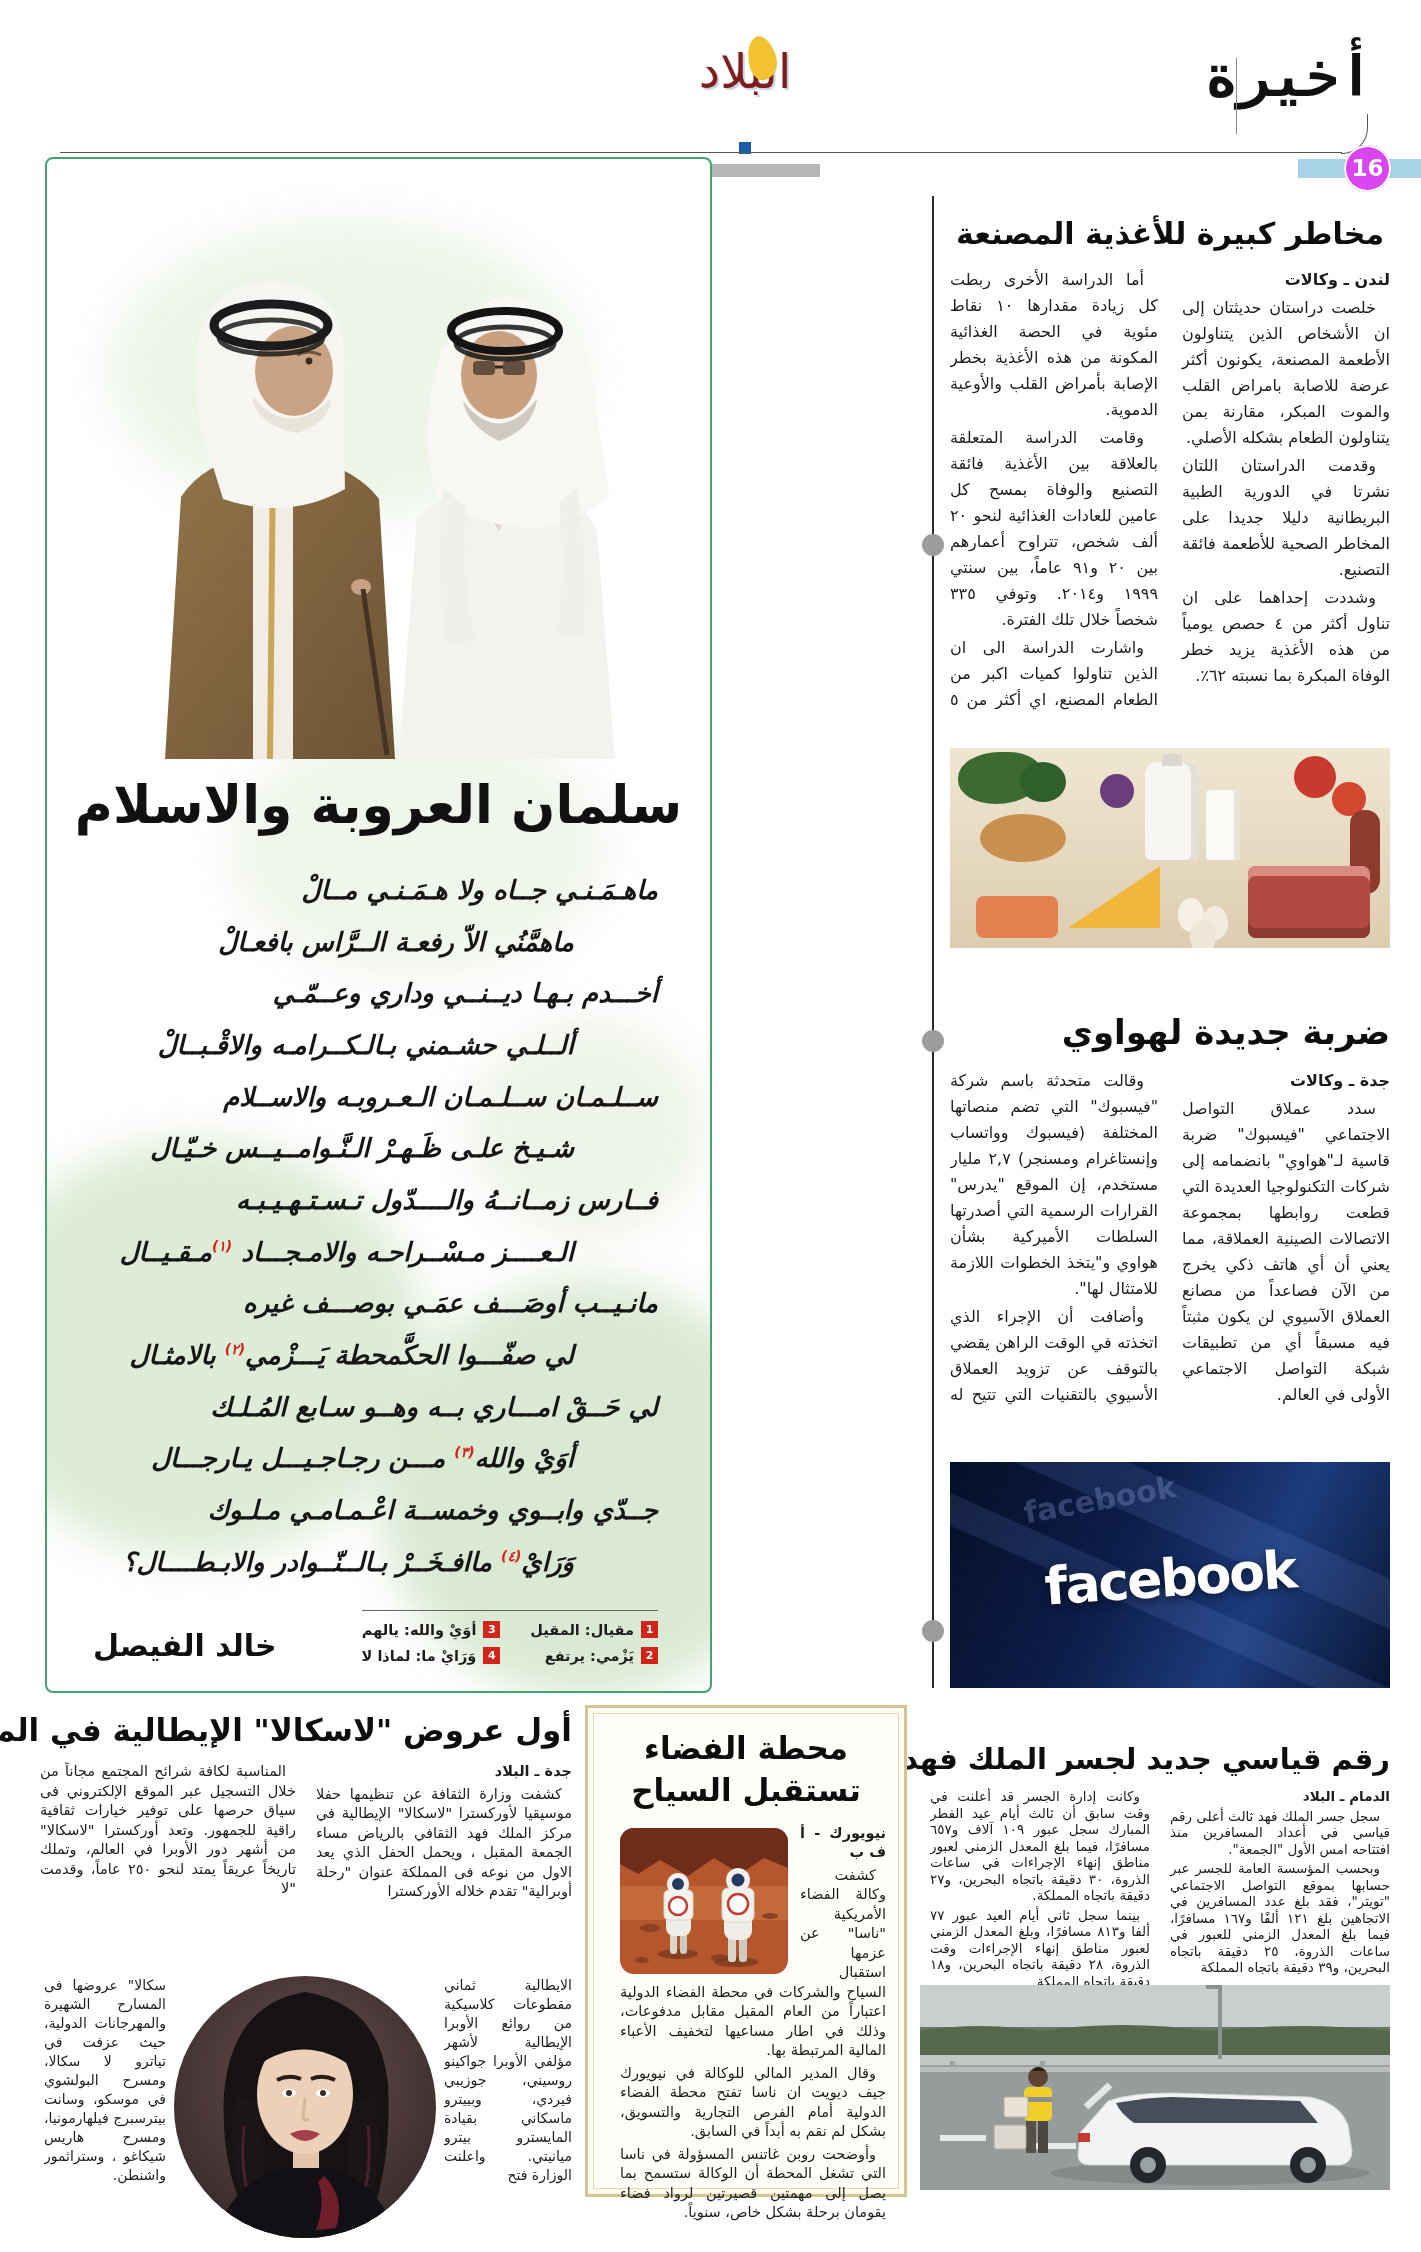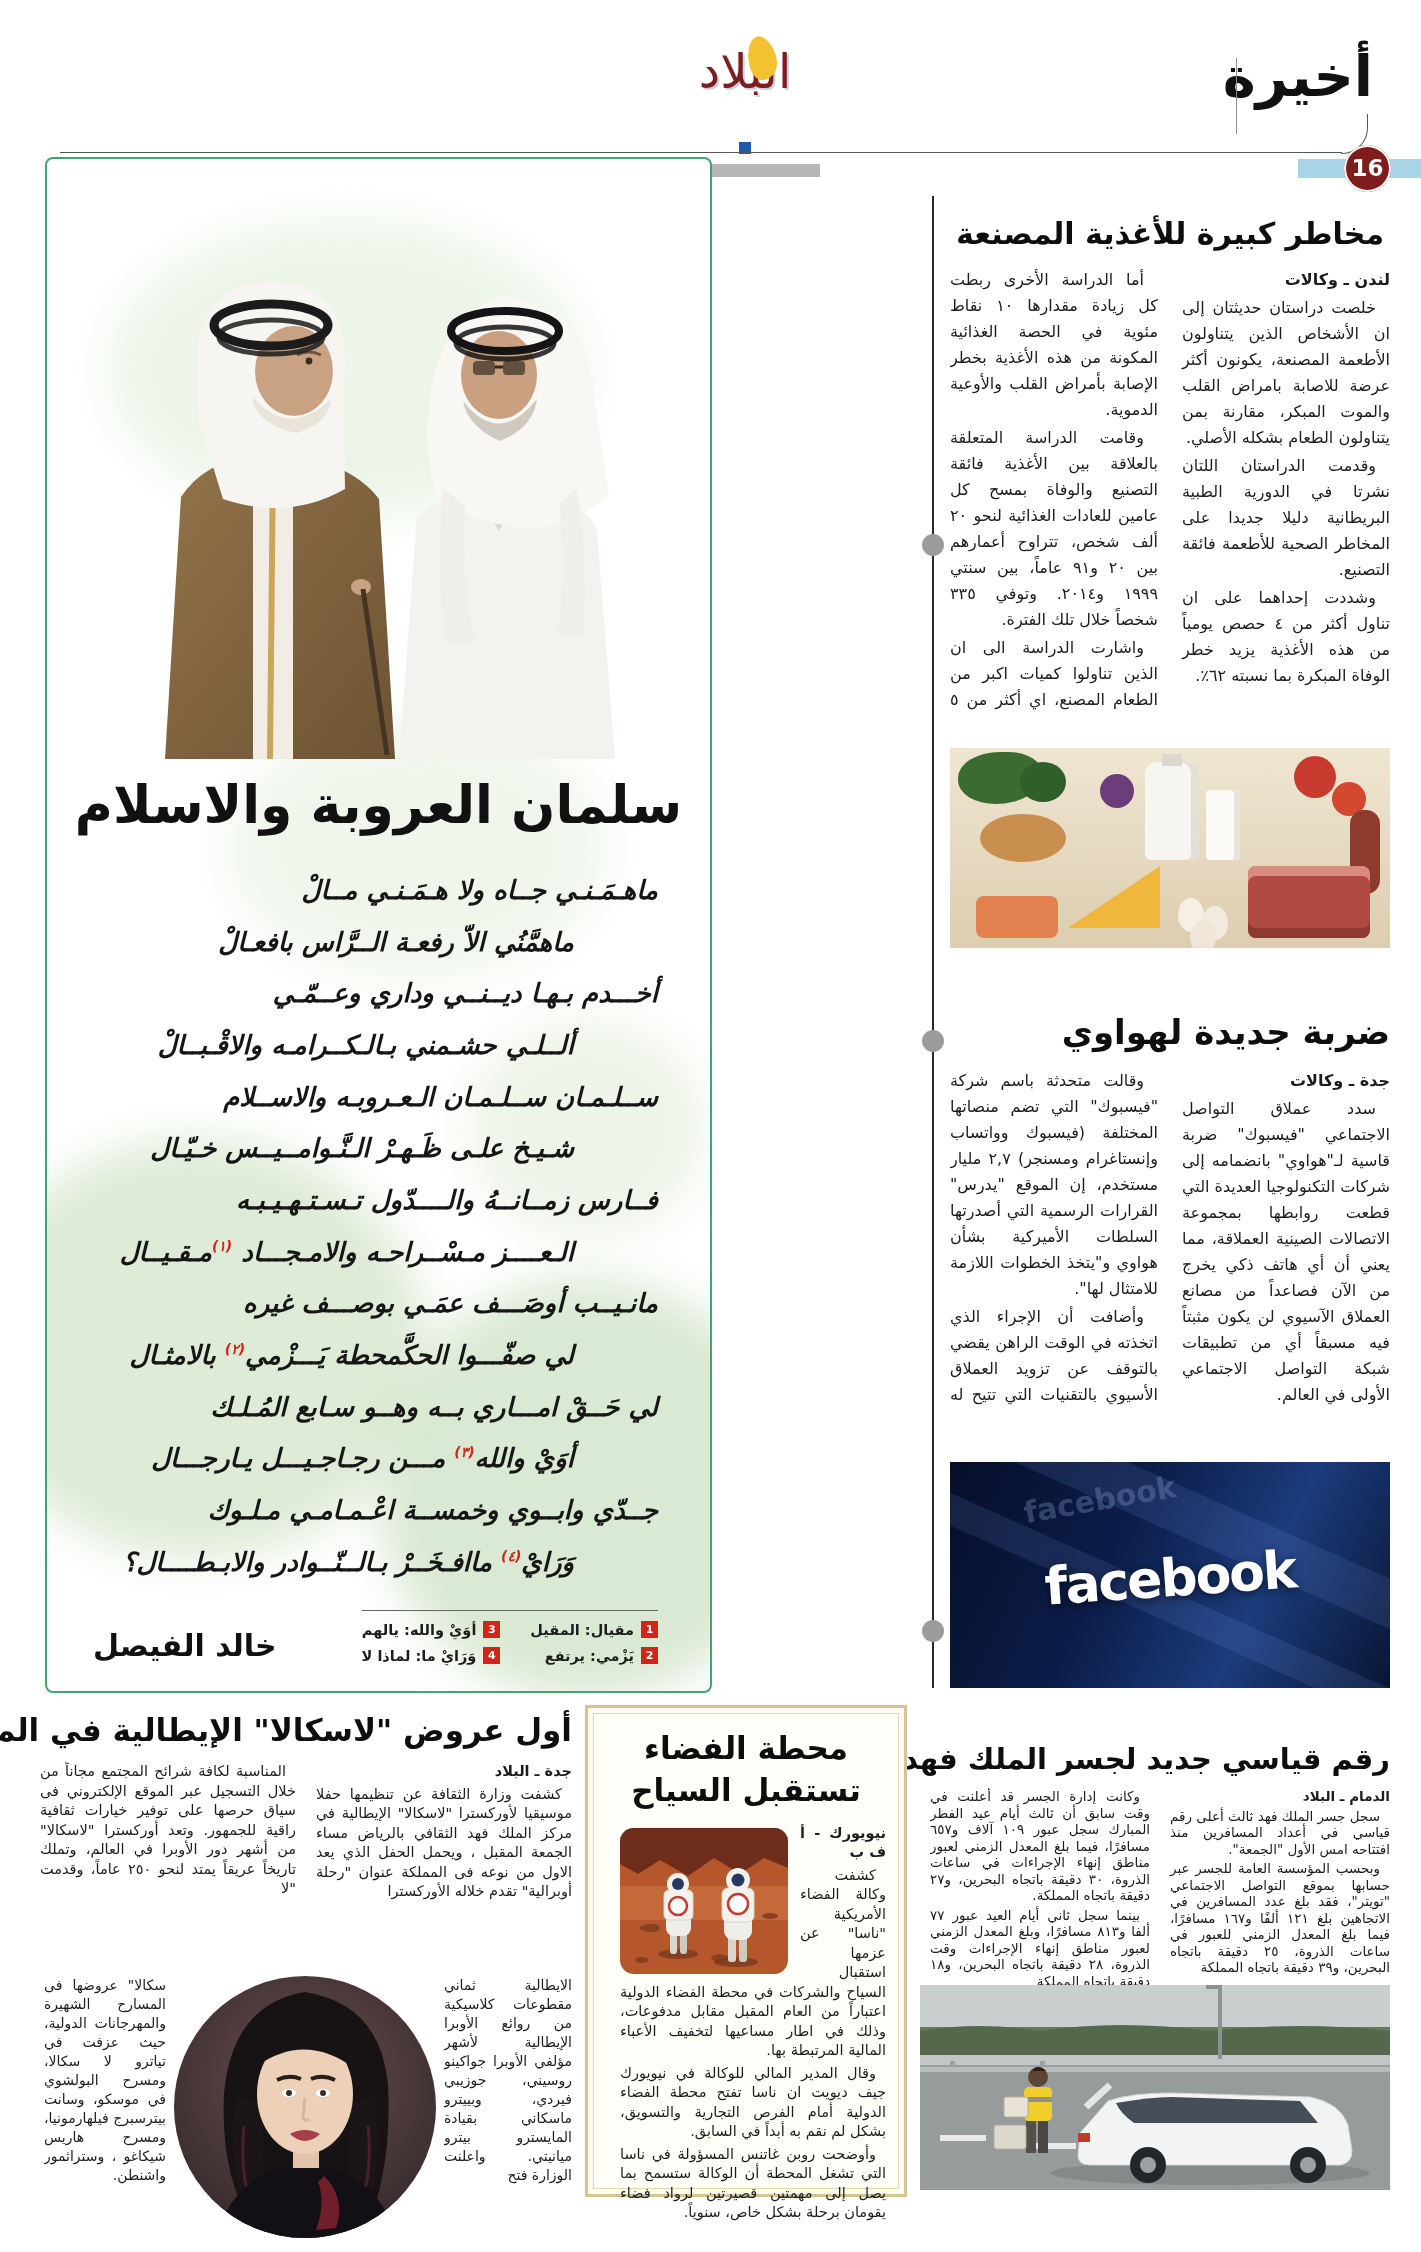--- a/index.html
+++ b/index.html
@@ -1,39 +1,39 @@
 <!DOCTYPE html>
 <html lang="ar" dir="rtl"><head>
 <meta charset="utf-8">
 <style>
   html,body{margin:0;padding:0;background:#e9e9e9;}
   .page{position:relative;width:1421px;height:2252px;background:#fff;margin:0 auto;
         direction:rtl;font-family:"DejaVu Sans",sans-serif;color:#1c1c1c;overflow:hidden;}
 
   
   .akhira{position:absolute;left:1243px;top:44px;width:130px;text-align:left;
-          font-size:56px;font-weight:bold;color:#111;}
+          font-size:56px;font-weight:bold;color:#111;font-family:Liberation Mono, monospace;}
   .hdr-vline{position:absolute;left:1236px;top:58px;width:1px;height:76px;background:#8d8d8d;}
   .logo-wrap{position:absolute;left:600px;top:46px;width:290px;text-align:center;}
   .logo-text{font-size:48px;font-weight:normal;color:#7f1d1d;line-height:1.05;
              text-shadow:2px 2px 0 #c7d3e4,-1px -1px 0 #eef2f8;}
   .logo-flame{position:absolute;left:148px;top:-10px;width:28px;height:44px;background:#f2c230;
               border-radius:52% 48% 60% 40%/62% 58% 42% 38%;transform:rotate(-14deg);}
   .logo-sq{position:absolute;left:139px;top:96px;width:12px;height:12px;background:#1a5ca8;}
   .logo-bar{position:absolute;left:70px;top:118px;width:150px;height:13px;background:#b7b7b7;}
   .hdr-rule{position:absolute;left:60px;top:152px;width:1282px;height:1px;background:#555;}
   .hdr-curve{position:absolute;left:1341px;top:114px;width:26px;height:39px;
              border-right:1.5px solid #555;border-bottom:1.5px solid #555;
              border-bottom-right-radius:26px;}
   .dateline{position:absolute;left:58px;top:157px;width:392px;height:26px;line-height:26px;
             text-align:center;font-size:13.5px;font-weight:bold;color:#13203d;
             border-left:2.5px solid #333;border-right:2.5px solid #333;}
   .badge-band{position:absolute;left:1298px;top:159px;width:123px;height:19px;background:#a9d3e7;}
   .badge-circle{position:absolute;left:1344px;top:145px;width:47px;height:47px;border-radius:50%;
-                background:#7f1d1d;color:#fff;font-size:23px;font-weight:bold;text-align:center;
+                background:#d946ef;color:#fff;font-size:23px;font-weight:bold;text-align:center;
                 line-height:47px;box-shadow:0 0 0 2px #fff inset;}
 
   
   .poem-card{position:absolute;left:45px;top:157px;width:663px;height:1532px;background:#fff;
              border:2px solid #43a471;border-radius:8px;overflow:hidden;}
   .wash{position:absolute;border-radius:50%;filter:blur(22px);}
   .w1{left:60px;top:60px;width:480px;height:300px;background:rgba(223,236,215,.55);}
   .w2{left:-80px;top:980px;width:460px;height:420px;background:rgba(214,230,204,.8);}
   .w3{left:330px;top:1120px;width:420px;height:420px;background:rgba(206,226,196,.75);}
   .w4{left:180px;top:560px;width:380px;height:260px;background:rgba(226,238,218,.5);}

